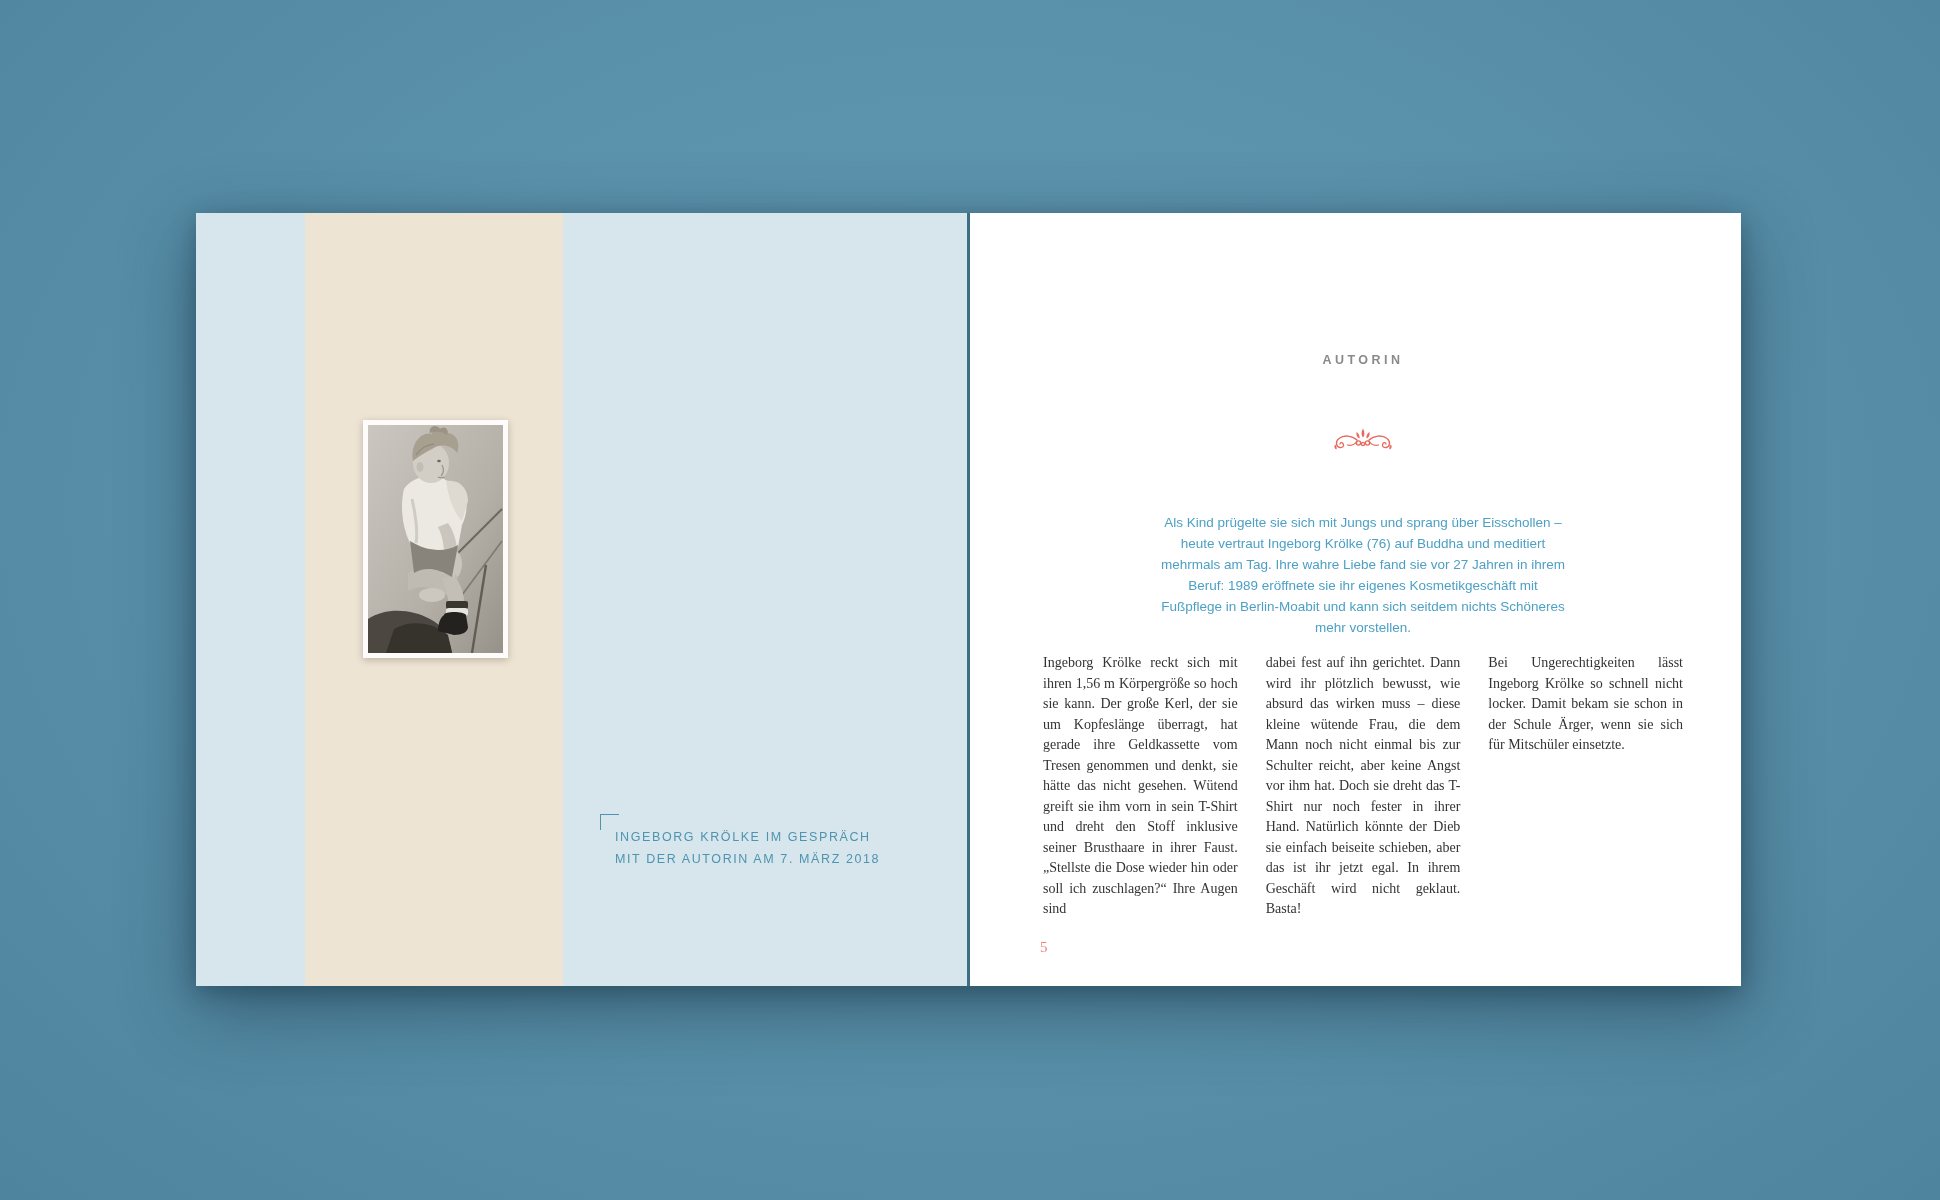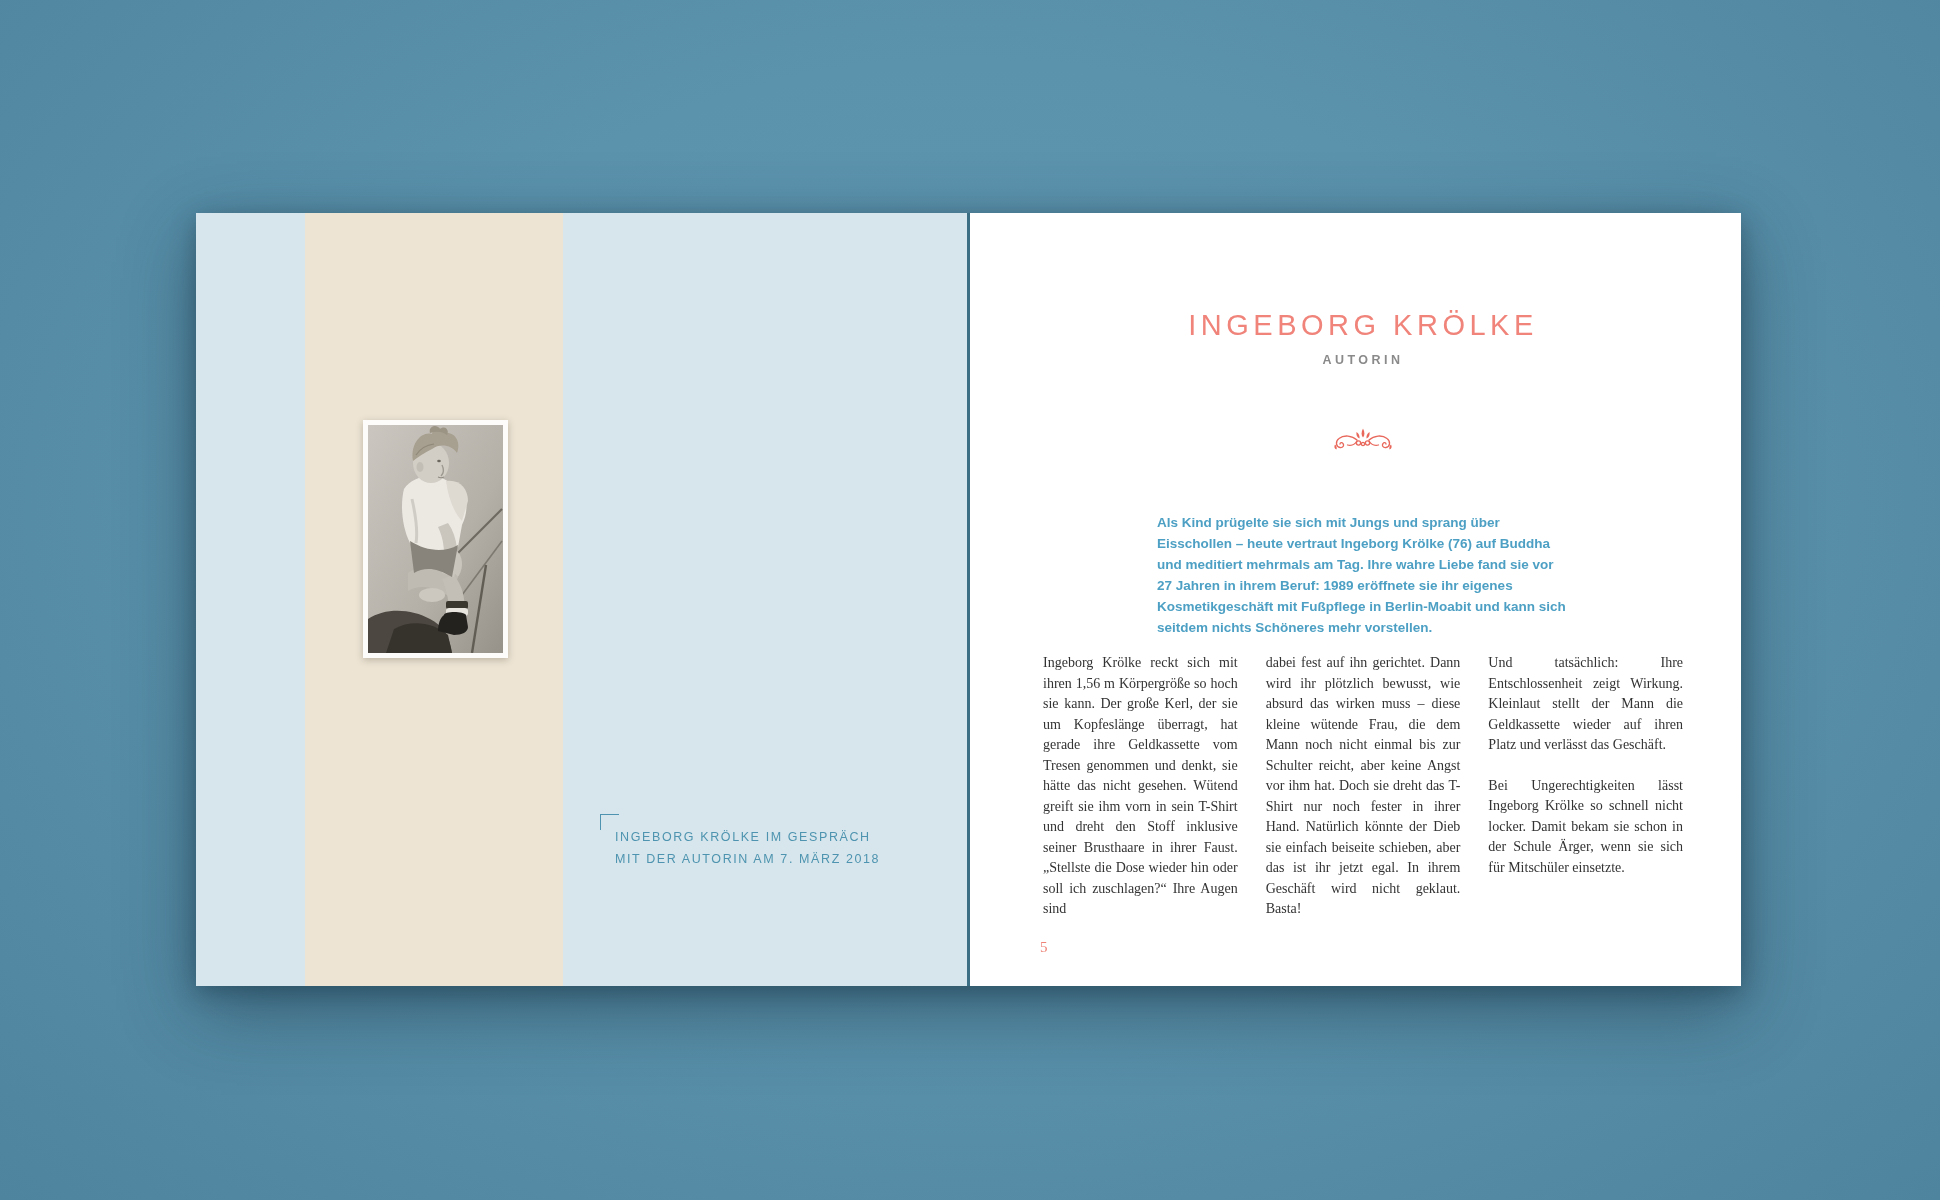--- a/index.html
+++ b/index.html
@@ -49,22 +49,22 @@
     color: #f0837a; font-size: 29px; font-weight: 300; letter-spacing: 4.5px;
   }
   .page-subtitle {
     position: absolute; left: 0; top: 140px; width: 640px; text-align: center;
     color: #8a8a8a; font-size: 12.5px; font-weight: 600; letter-spacing: 3.5px;
   }
   .ornament {
     position: absolute; left: 0; top: 214px; width: 640px; text-align: center;
   }
   .intro {
-    position: absolute; left: 114px; top: 299px; width: 412px; 
-    color: #4da0c4; font-size: 13.5px; line-height: 21px; font-weight: bold;
+    position: absolute; left: 114px; top: 299px; width: 412px; text-align: center;
+    color: #4da0c4; font-size: 13.5px; line-height: 21px;
   }
   .columns {
     position: absolute; left: 0; top: 440px; width: 640px;
     display: flex; gap: 28px;
   }
   .col {
     width: 200px;
     font-family: "Liberation Serif", serif;
     color: #333333; font-size: 14px; line-height: 20.5px;
     text-align: justify; hyphens: auto; -webkit-hyphens: auto;
@@ -125,21 +125,20 @@
     <div class="caption-bracket"></div>
     <div class="photo-caption">INGEBORG KRÖLKE IM GESPRÄCH
 MIT DER AUTORIN AM 7. MÄRZ 2018</div>
   </div>
 
   <div class="seam"></div>
 
   <div class="page-right">
     <div class="rp-content">
 
-      <h1 class="page-title">INGEBORG KRÖLKE</h1>
 
       <div class="page-subtitle">AUTORIN</div>
 
       <div class="ornament">
         <svg width="62" height="27" viewBox="0 0 124 54">
           <g stroke="#e8685c" stroke-width="2.6" fill="none" stroke-linecap="round">
             <path d="M50 26 C40 17 24 15 14 23 C6 29 8 40 16 41 C22 42 25 37 22 33 C20 30 16 31 16 34"></path>
             <path d="M74 26 C84 17 100 15 110 23 C118 29 116 40 108 41 C102 42 99 37 102 33 C104 30 108 31 108 34"></path>
             <path d="M50 28 C46 35 38 38 31 36"></path>
             <path d="M74 28 C78 35 86 38 93 36"></path>
@@ -160,21 +159,20 @@
       <div class="intro">Als Kind prügelte sie sich mit Jungs und sprang über Eisschollen – heute vertraut Ingeborg Krölke (76) auf Buddha und meditiert mehrmals am Tag. Ihre wahre Liebe fand sie vor 27 Jahren in ihrem Beruf: 1989 eröffnete sie ihr eigenes Kosmetikgeschäft mit Fußpflege in Berlin-Moabit und kann sich seitdem nichts Schöneres mehr vorstellen.</div>
 
       <div class="columns">
         <div class="col">
           <p>Ingeborg Krölke reckt sich mit ihren 1,56 m Körpergröße so hoch sie kann. Der große Kerl, der sie um Kopfeslänge überragt, hat gerade ihre Geldkassette vom Tresen genommen und denkt, sie hätte das nicht gesehen. Wütend greift sie ihm vorn in sein T-Shirt und dreht den Stoff inklusive seiner Brusthaare in ihrer Faust. „Stellste die Dose wieder hin oder soll ich zuschlagen?“ Ihre Augen sind</p>
         </div>
         <div class="col">
           <p>dabei fest auf ihn gerichtet. Dann wird ihr plötzlich bewusst, wie absurd das wirken muss – diese kleine wütende Frau, die dem Mann noch nicht einmal bis zur Schulter reicht, aber keine Angst vor ihm hat. Doch sie dreht das T-Shirt nur noch fester in ihrer Hand. Natürlich könnte der Dieb sie einfach beiseite schieben, aber das ist ihr jetzt egal. In ihrem Geschäft wird nicht geklaut. Basta!</p>
         </div>
         <div class="col">
-          <p>Und tatsächlich: Ihre Entschlossenheit zeigt Wirkung. Kleinlaut stellt der Mann die Geldkassette wieder auf ihren Platz und verlässt das Geschäft.</p>
           <p>Bei Ungerechtigkeiten lässt Ingeborg Krölke so schnell nicht locker. Damit bekam sie schon in der Schule Ärger, wenn sie sich für Mitschüler einsetzte.</p>
         </div>
       </div>
 
       <div class="page-number">5</div>
 
     </div>
   </div>
 </div>
 

